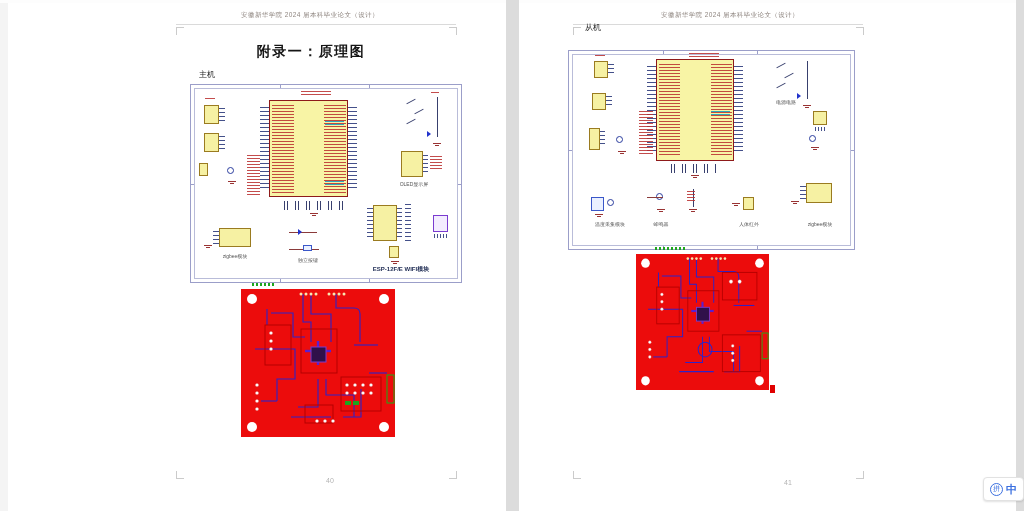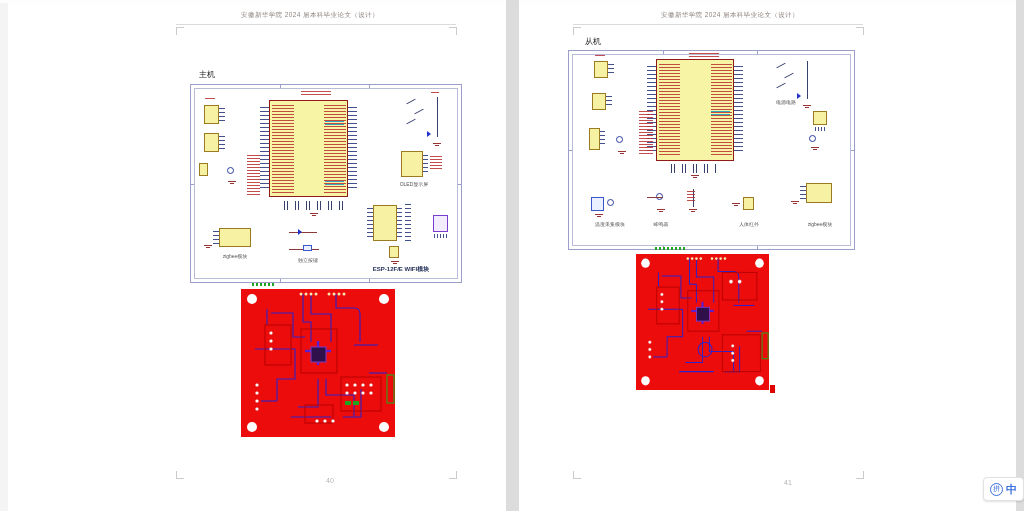--- a/index.html
+++ b/index.html
@@ -59,20 +59,21 @@
   <div class="strip" style="left:1016px;width:8px;"></div>
 
   <div class="page" style="left:8px;width:498px;">
     <div class="hdr" style="left:152px;top:8px;width:300px;">安徽新华学院 2024 届本科毕业论文（设计）</div>
     <div class="hline" style="left:168px;top:21px;width:280px;"></div>
     <i class="crop tl" style="left:168px;top:24px;"></i>
     <i class="crop tr" style="left:441px;top:24px;"></i>
     <i class="crop bl" style="left:168px;top:468px;"></i>
     <i class="crop br" style="left:441px;top:468px;"></i>
 
+    <div class="title" style="left:153px;top:40px;width:300px;">附录一：原理图</div>
     <div class="sect" style="left:191px;top:66px;">主机</div>
 
     <div class="sheet" style="left:182px;top:81px;width:272px;height:199px;">
       <i class="tick" style="left:33%;top:0;width:1px;height:4px;"></i>
       <i class="tick" style="left:66%;top:0;width:1px;height:4px;"></i>
       <i class="tick" style="left:33%;bottom:0;width:1px;height:4px;"></i>
       <i class="tick" style="left:66%;bottom:0;width:1px;height:4px;"></i>
       <i class="tick" style="left:0;top:50%;width:4px;height:1px;"></i>
       <i class="tick" style="right:0;top:50%;width:4px;height:1px;"></i>
 
@@ -207,21 +208,21 @@
   </div>
 
   <div class="page" style="left:519px;width:497px;">
     <div class="hdr" style="left:61px;top:8px;width:300px;">安徽新华学院 2024 届本科毕业论文（设计）</div>
     <div class="hline" style="left:54px;top:21px;width:290px;"></div>
     <i class="crop tl" style="left:54px;top:24px;"></i>
     <i class="crop tr" style="left:337px;top:24px;"></i>
     <i class="crop bl" style="left:54px;top:468px;"></i>
     <i class="crop br" style="left:337px;top:468px;"></i>
 
-    <div class="sect" style="left:66px;top:33px;">从机</div>
+    <div class="sect" style="left:66px;top:19px;">从机</div>
 
     <div class="sheet" style="left:49px;top:47px;width:287px;height:200px;">
       <i class="tick" style="left:33%;top:0;width:1px;height:4px;"></i>
       <i class="tick" style="left:66%;top:0;width:1px;height:4px;"></i>
       <i class="tick" style="left:33%;bottom:0;width:1px;height:4px;"></i>
       <i class="tick" style="left:66%;bottom:0;width:1px;height:4px;"></i>
       <i class="tick" style="left:0;top:50%;width:4px;height:1px;"></i>
       <i class="tick" style="right:0;top:50%;width:4px;height:1px;"></i>
 
       <i class="icz" style="left:87px;top:8px;width:78px;height:102px;"></i>

